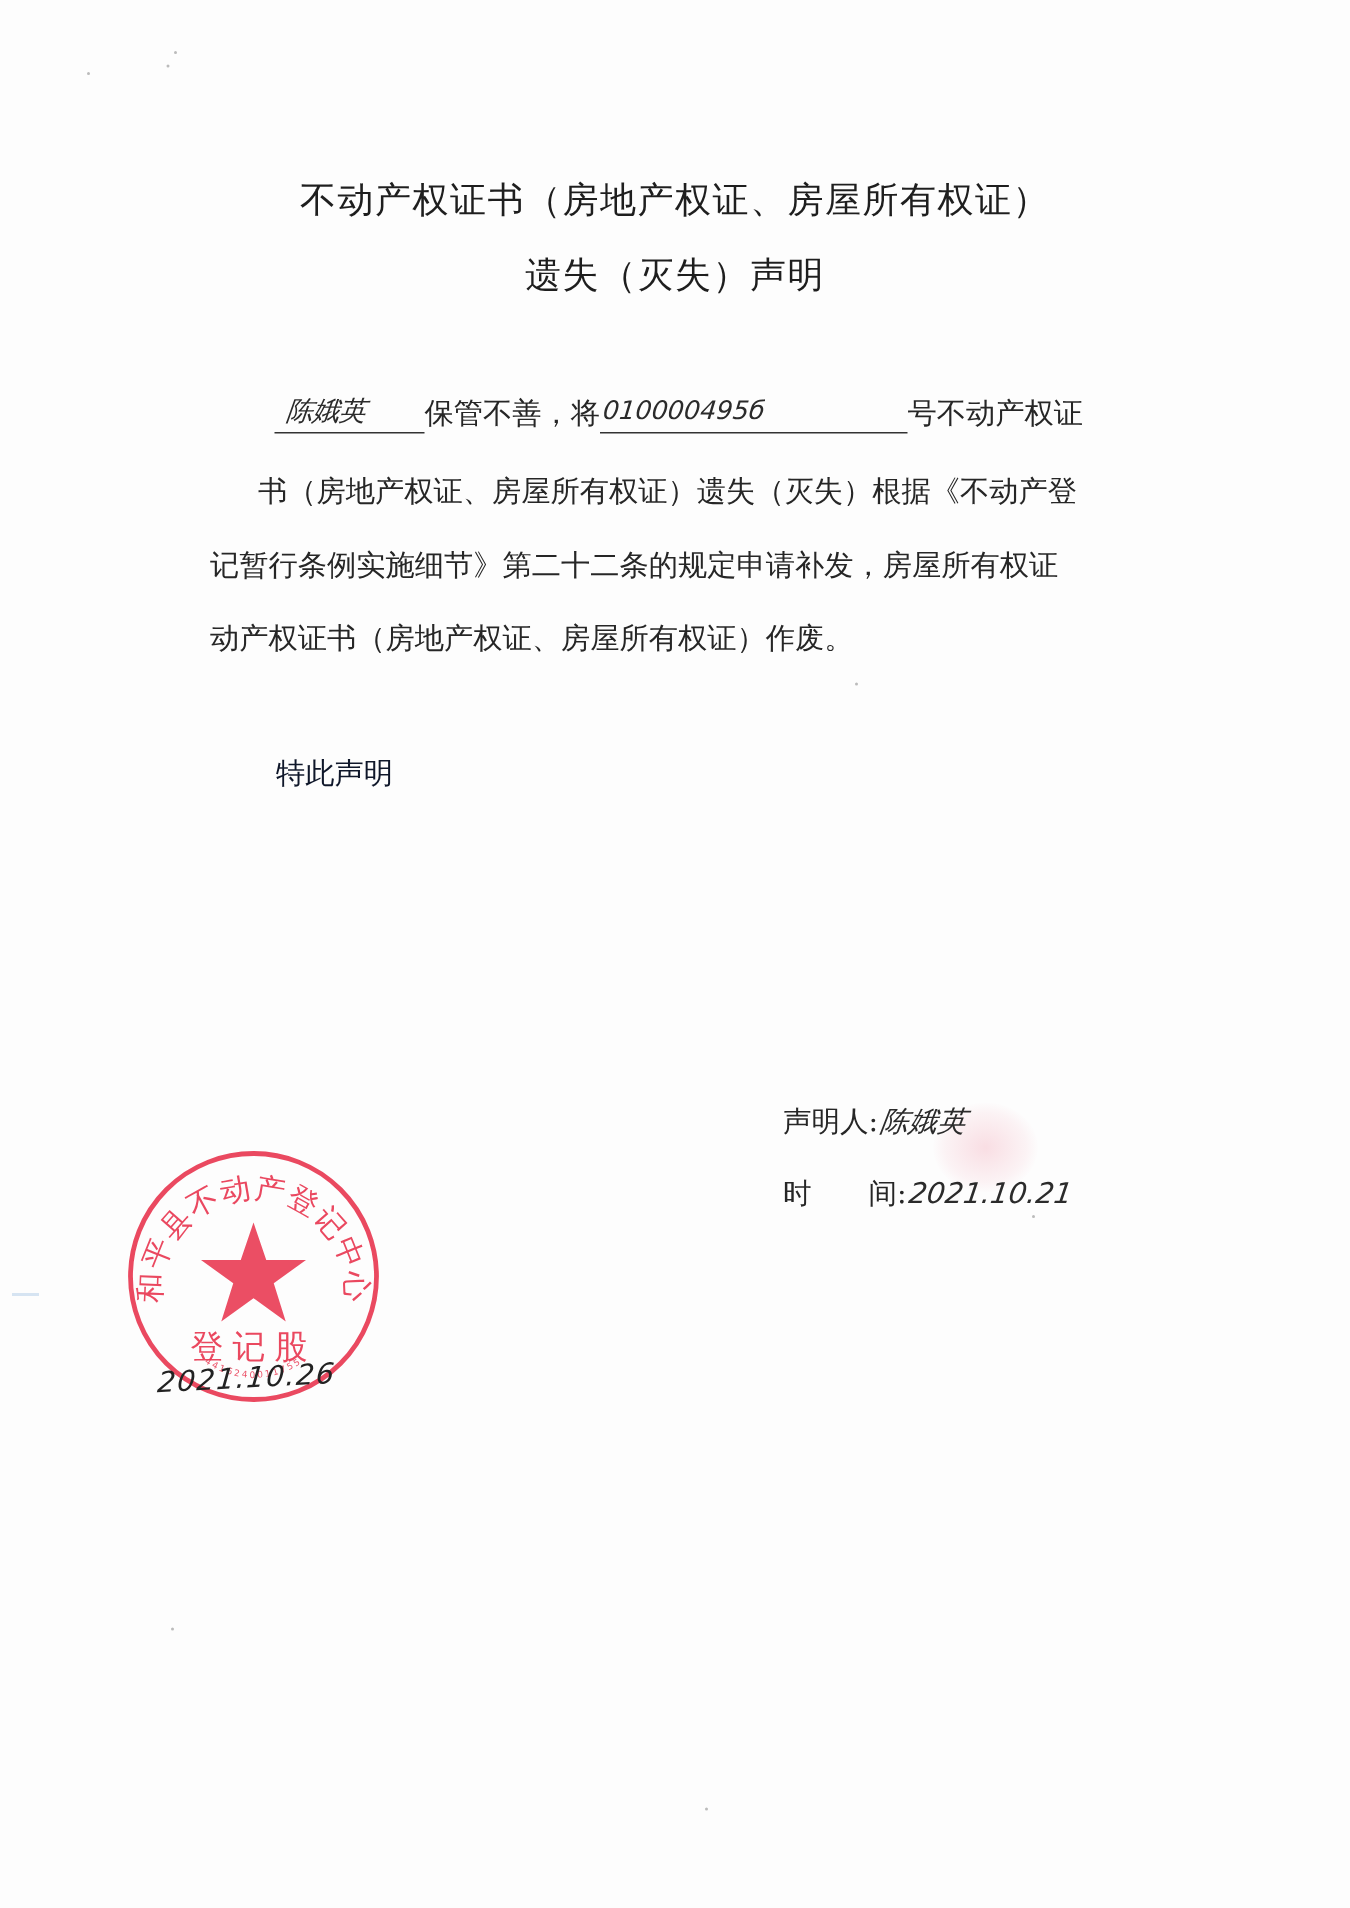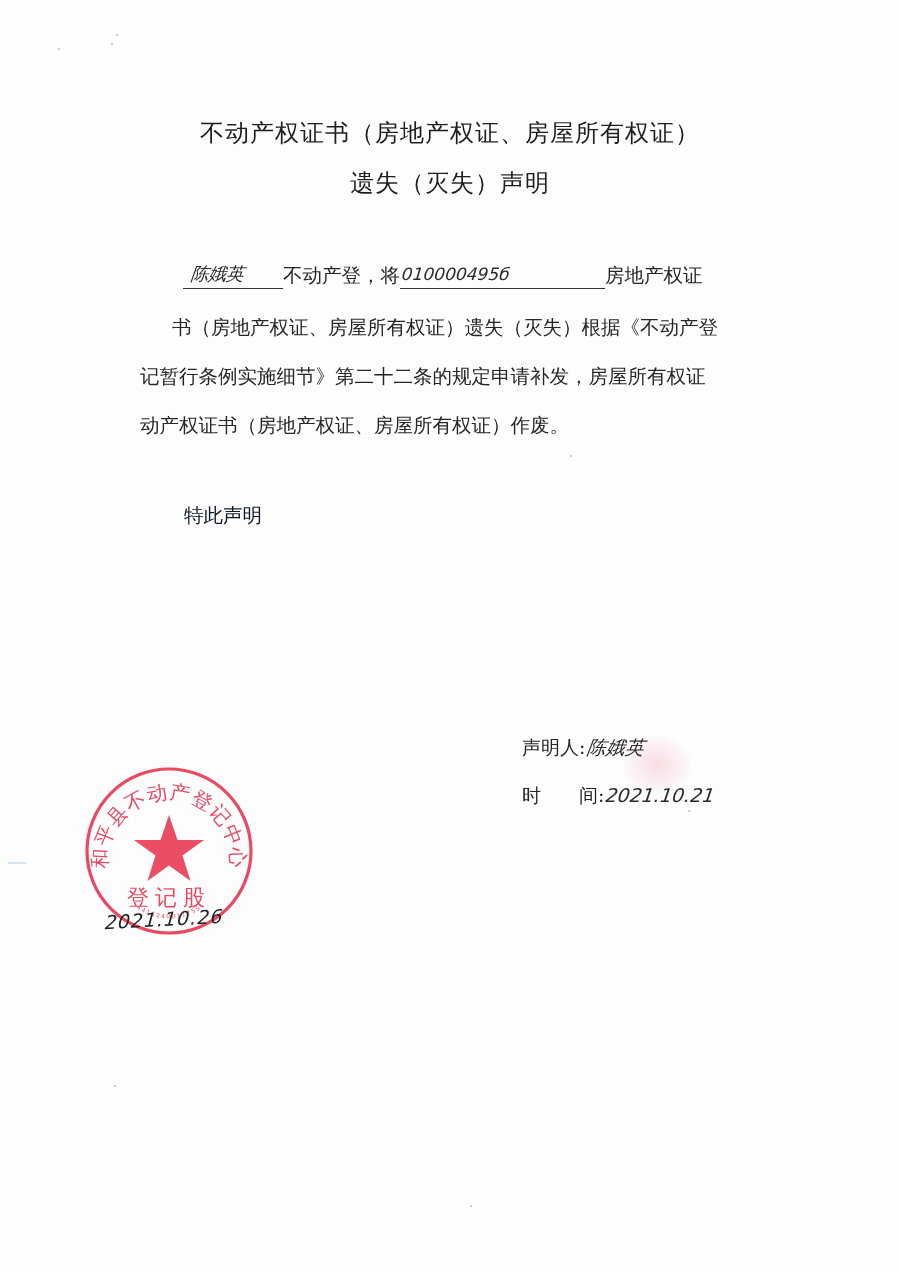--- a/index.html
+++ b/index.html
@@ -130,23 +130,23 @@
 <body>
 
 <div class="page">
 
   <div class="title line1">不动产权证书（房地产权证、房屋所有权证）</div>
   <div class="title line2">遗失（灭失）声明</div>
 
   <div class="para l1">
     <span class="fill name">
       <span class="hand">陈娥英</span>
-    </span><span>不动产登，将</span><span class="fill cert">
+    </span><span>保管不善，将</span><span class="fill cert">
       <span class="hand">010000495б</span>
-    </span><span>房地产权证</span>
+    </span><span>号不动产权证</span>
   </div>
   <div class="para l2">书（房地产权证、房屋所有权证）遗失（灭失）根据《不动产登</div>
   <div class="para l3">记暂行条例实施细节》第二十二条的规定申请补发，房屋所有权证</div>
   <div class="para l4">动产权证书（房地产权证、房屋所有权证）作废。</div>
 
   <div class="closing">特此声明</div>
 
   <div class="sig-block">
     <div class="fingerprint"></div>
     <div class="sig-row">

